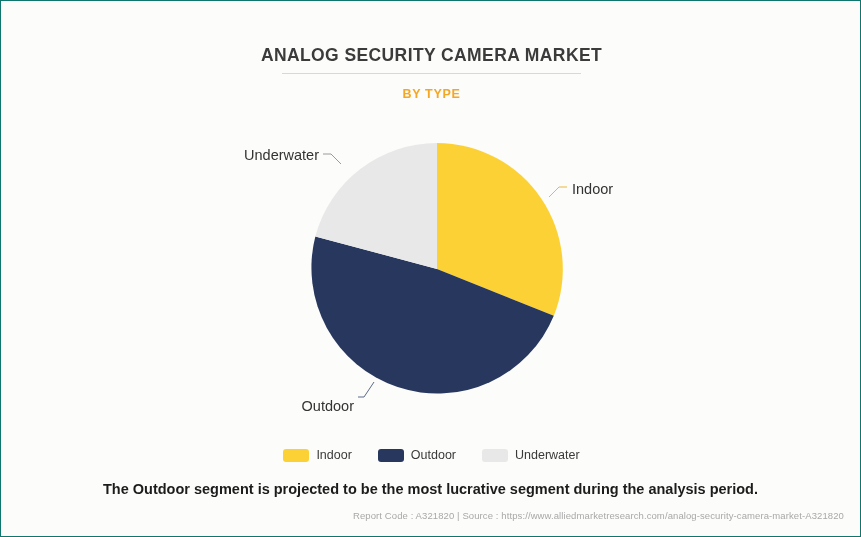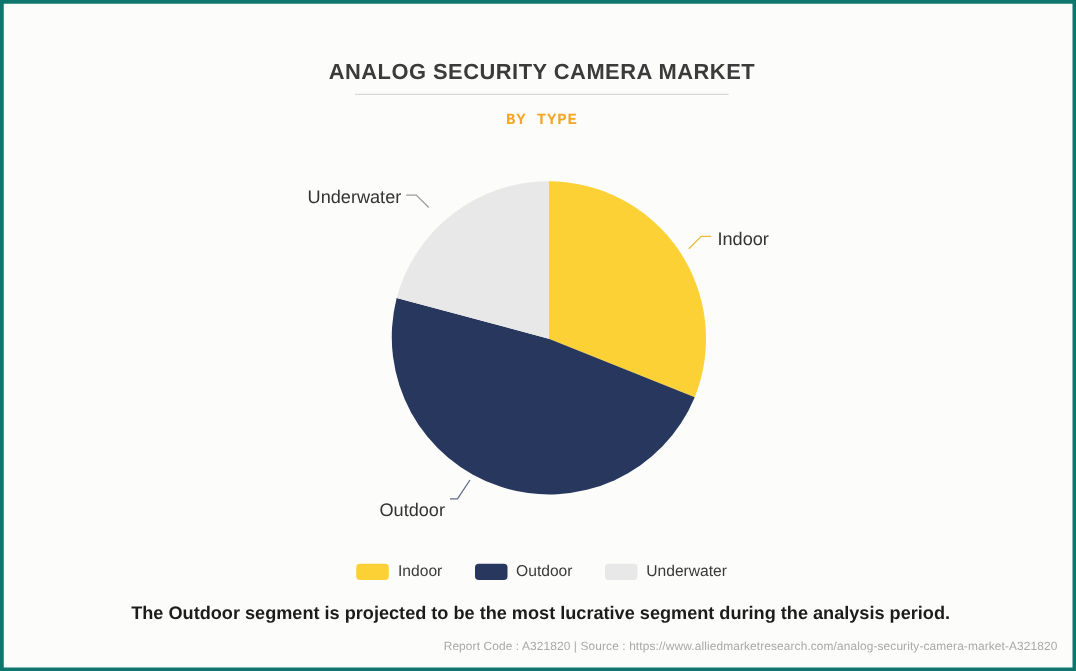--- a/index.html
+++ b/index.html
@@ -8,21 +8,21 @@
     background: #ffffff;
   }
   body {
     font-family: "Liberation Sans", sans-serif;
   }
   .canvas {
     position: relative;
     width: 861px;
     height: 537px;
     background: #fcfcfa;
-    border: 3px solid #0f766e;
+    border: 1px solid #0f766e;
     box-sizing: border-box;
     overflow: hidden;
   }
 
   
   .chart-title {
     position: absolute;
     top: 44px;
     left: 0;
     width: 861px;
@@ -44,21 +44,20 @@
   .chart-subtitle {
     position: absolute;
     top: 86px;
     left: 0;
     width: 861px;
     text-align: center;
     font-size: 12.5px;
     font-weight: bold;
     letter-spacing: 0.7px;
     color: #f5a623;
-    font-family: Liberation Mono, monospace;
   }
 
   
   .pie-wrap {
     position: absolute;
     left: 0;
     top: 0;
     width: 861px;
     height: 537px;
     pointer-events: none;

